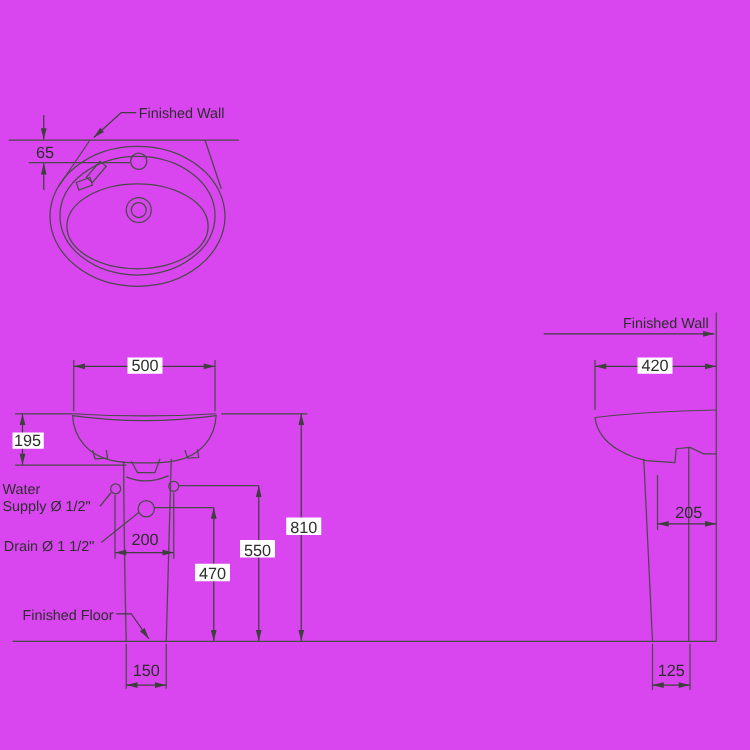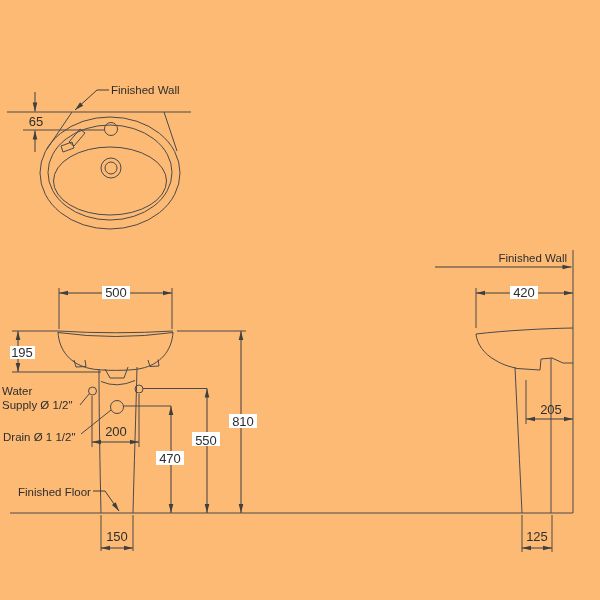--- a/index.html
+++ b/index.html
@@ -1,16 +1,16 @@
 <!DOCTYPE html>
 <html><head>
 <meta charset="utf-8">
 <style>
   html,body{margin:0;padding:0;background:#fff;}
-  .stage{position:relative;width:600px;height:600px;background:#fdba74;overflow:hidden;}
+  .stage{position:relative;width:600px;height:600px;background:#d946ef;overflow:hidden;}
   svg{display:block;}
   .ln{stroke:#4a4a4a;stroke-width:1;fill:none;stroke-linecap:butt;}
   .dimline{stroke:#3f3f3f;stroke-width:1;fill:none;marker-start:url(#arr);marker-end:url(#arr);}
   .arrend{stroke:#3f3f3f;stroke-width:1;fill:none;marker-end:url(#arr);}
   .txt{font-family:"Liberation Sans",sans-serif;fill:#2e2e2e;}
   .lab{font-size:11.5px;}
   .dim{font-size:13px;}
   .mid{text-anchor:middle;}
   .endx{text-anchor:end;}
   .halo{fill:#ffffff;stroke:none;}

